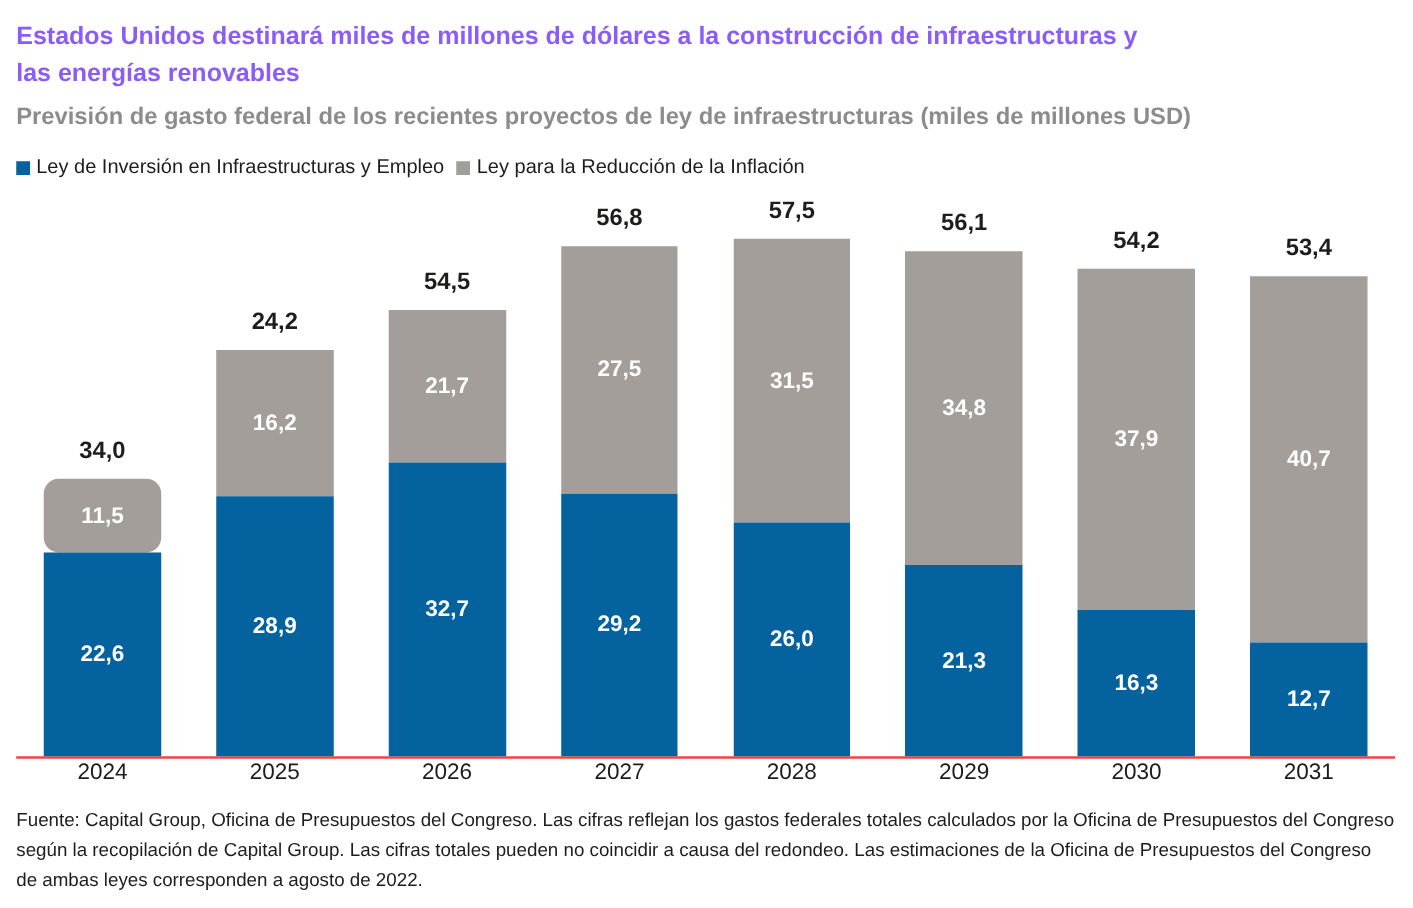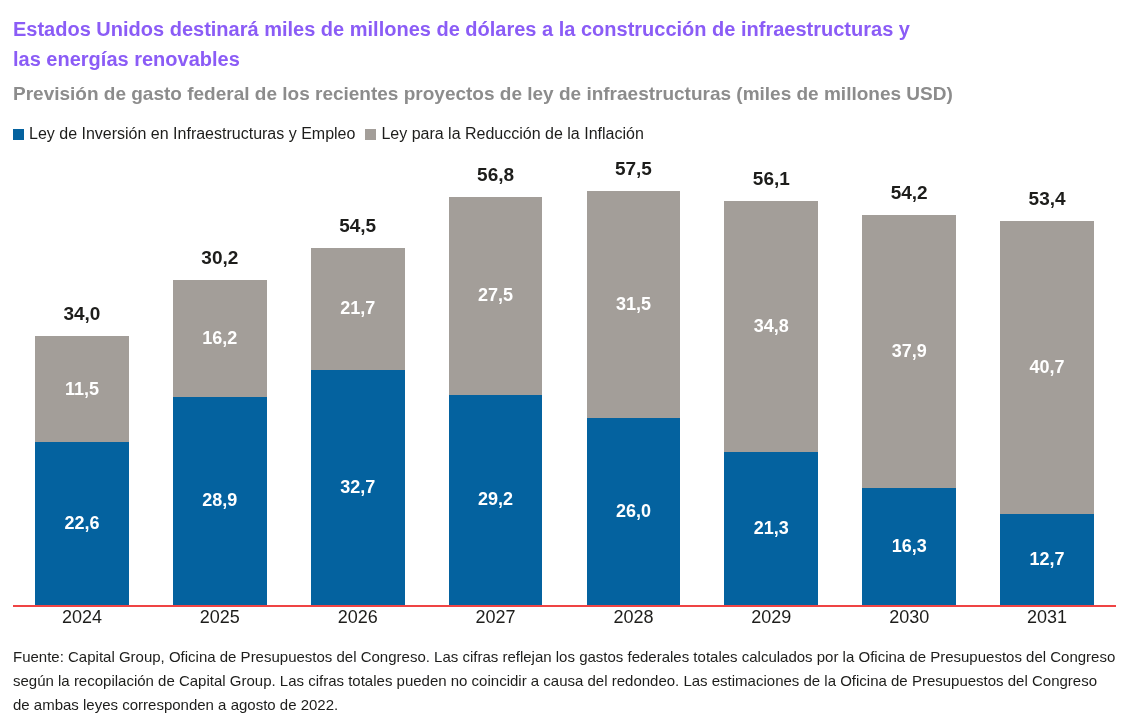--- a/index.html
+++ b/index.html
@@ -132,30 +132,30 @@
       <span class="legend-swatch gray"></span>
       <span>Ley para la Reducción de la Inflación</span>
     </div>
   </div>
 
   <div class="chart">
     <div class="bars-row" id="bars-row">
         <div class="col">
           <div class="total-label">34,0</div>
           <div class="bar">
-            <div class="seg gray" style="height: 106px;">
+            <div class="seg gray" style="height: 59px; border-radius: 12px;">
               <span>11,5</span>
             </div>
             <div class="seg blue" style="height: 162.72px;">
               <span>22,6</span>
             </div>
           </div>
         </div>
         <div class="col">
-          <div class="total-label">30,2</div>
+          <div class="total-label">24,2</div>
           <div class="bar">
             <div class="seg gray" style="height: 116.64px;">
               <span>16,2</span>
             </div>
             <div class="seg blue" style="height: 208.08px;">
               <span>28,9</span>
             </div>
           </div>
         </div>
         <div class="col">

